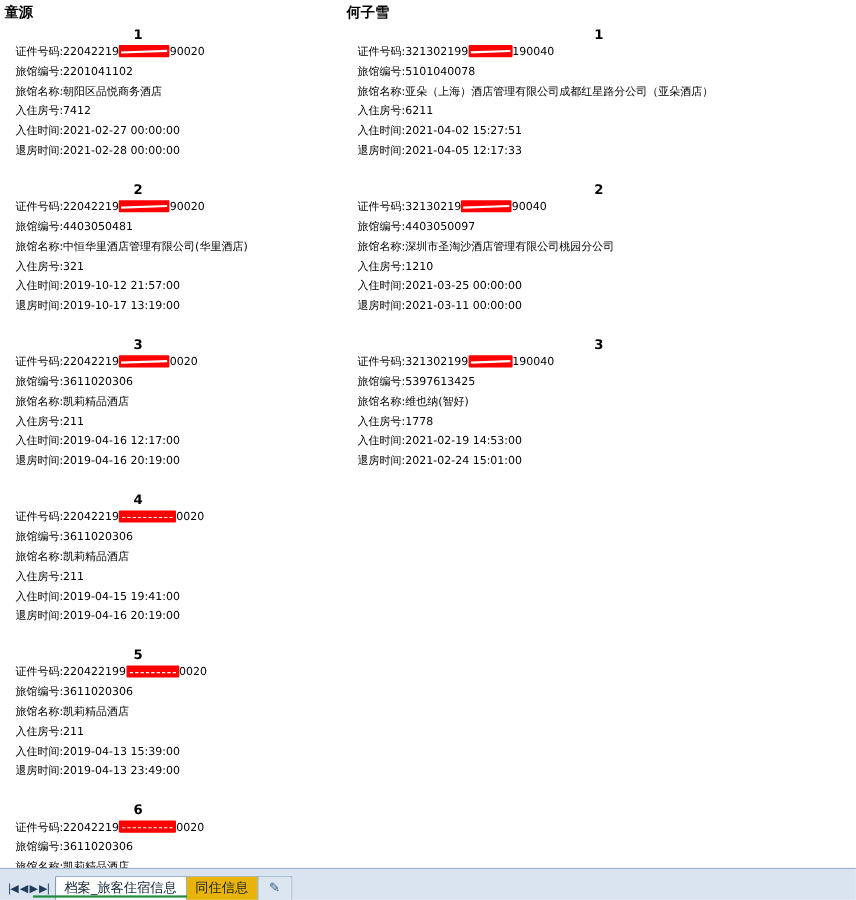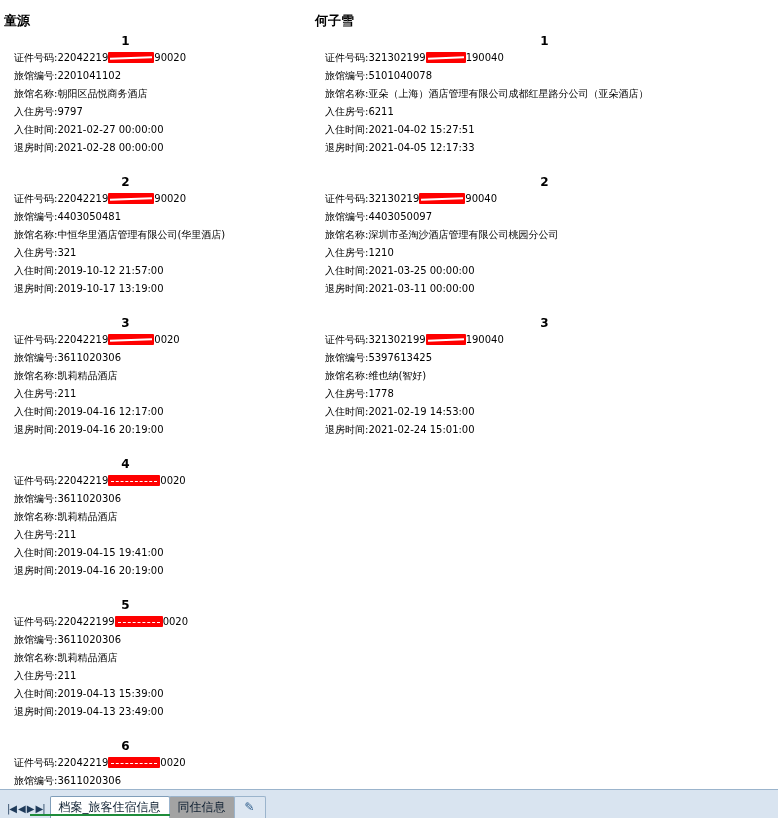--- a/index.html
+++ b/index.html
@@ -25,21 +25,21 @@
   }
   .col{
     box-sizing:border-box;
     padding:0;
   }
   .col-left{width:311px;}
   .col-right{width:467px;}
   .name-head{
     font-size:13px;
     font-weight:bold;
-    padding:12px 4px 4px 4px;
+    padding:2px 4px 4px 4px;
     white-space:nowrap;
   }
   .record{
     padding:0;
   }
   .rec-index{
     text-align:center;
     font-weight:bold;
     font-size:12px;
     line-height:15px;
@@ -106,21 +106,21 @@
     align-items:center;
     height:22px;
   }
   .tab{
     height:21px;
     line-height:21px;
     padding:0 8px;
     border:1px solid #9bb4cc;
     border-bottom:none;
     margin-right:-1px;
-    background:#a3a3a3;
+    background:#eab308;
     color:#123;
     border-radius:2px 2px 0 0;
     white-space:nowrap;
   }
   .tab.active{
     background:#ffffff;
     font-weight:normal;
     border-color:#7f9db9;
   }
   .tab.newsheet{
@@ -143,21 +143,21 @@
 <div class="sheet">
   <div class="columns">
     <div class="col col-left">
       <div class="name-head">童源</div>
       <div id="left-records">
           <div class="record">
             <div class="rec-index">1</div>
             <div class="line"><span>证件号码:</span><span>22042219</span><span class="redact scribble" style="width: 46px;"></span><span>90020</span></div>
             <div class="line"><span>旅馆编号:</span><span>2201041102</span></div>
             <div class="line"><span>旅馆名称:</span><span>朝阳区品悦商务酒店</span></div>
-            <div class="line"><span>入住房号:</span><span>9797</span></div>
+            <div class="line"><span>入住房号:</span><span>7412</span></div>
             <div class="line"><span>入住时间:</span><span>2021-02-27 00:00:00</span></div>
             <div class="line"><span>退房时间:</span><span>2021-02-28 00:00:00</span></div>
             <div class="spacer"></div>
           </div>
           <div class="record">
             <div class="rec-index">2</div>
             <div class="line"><span>证件号码:</span><span>22042219</span><span class="redact scribble" style="width: 46px;"></span><span>90020</span></div>
             <div class="line"><span>旅馆编号:</span><span>4403050481</span></div>
             <div class="line"><span>旅馆名称:</span><span>中恒华里酒店管理有限公司(华里酒店)</span></div>
             <div class="line"><span>入住房号:</span><span>321</span></div>

